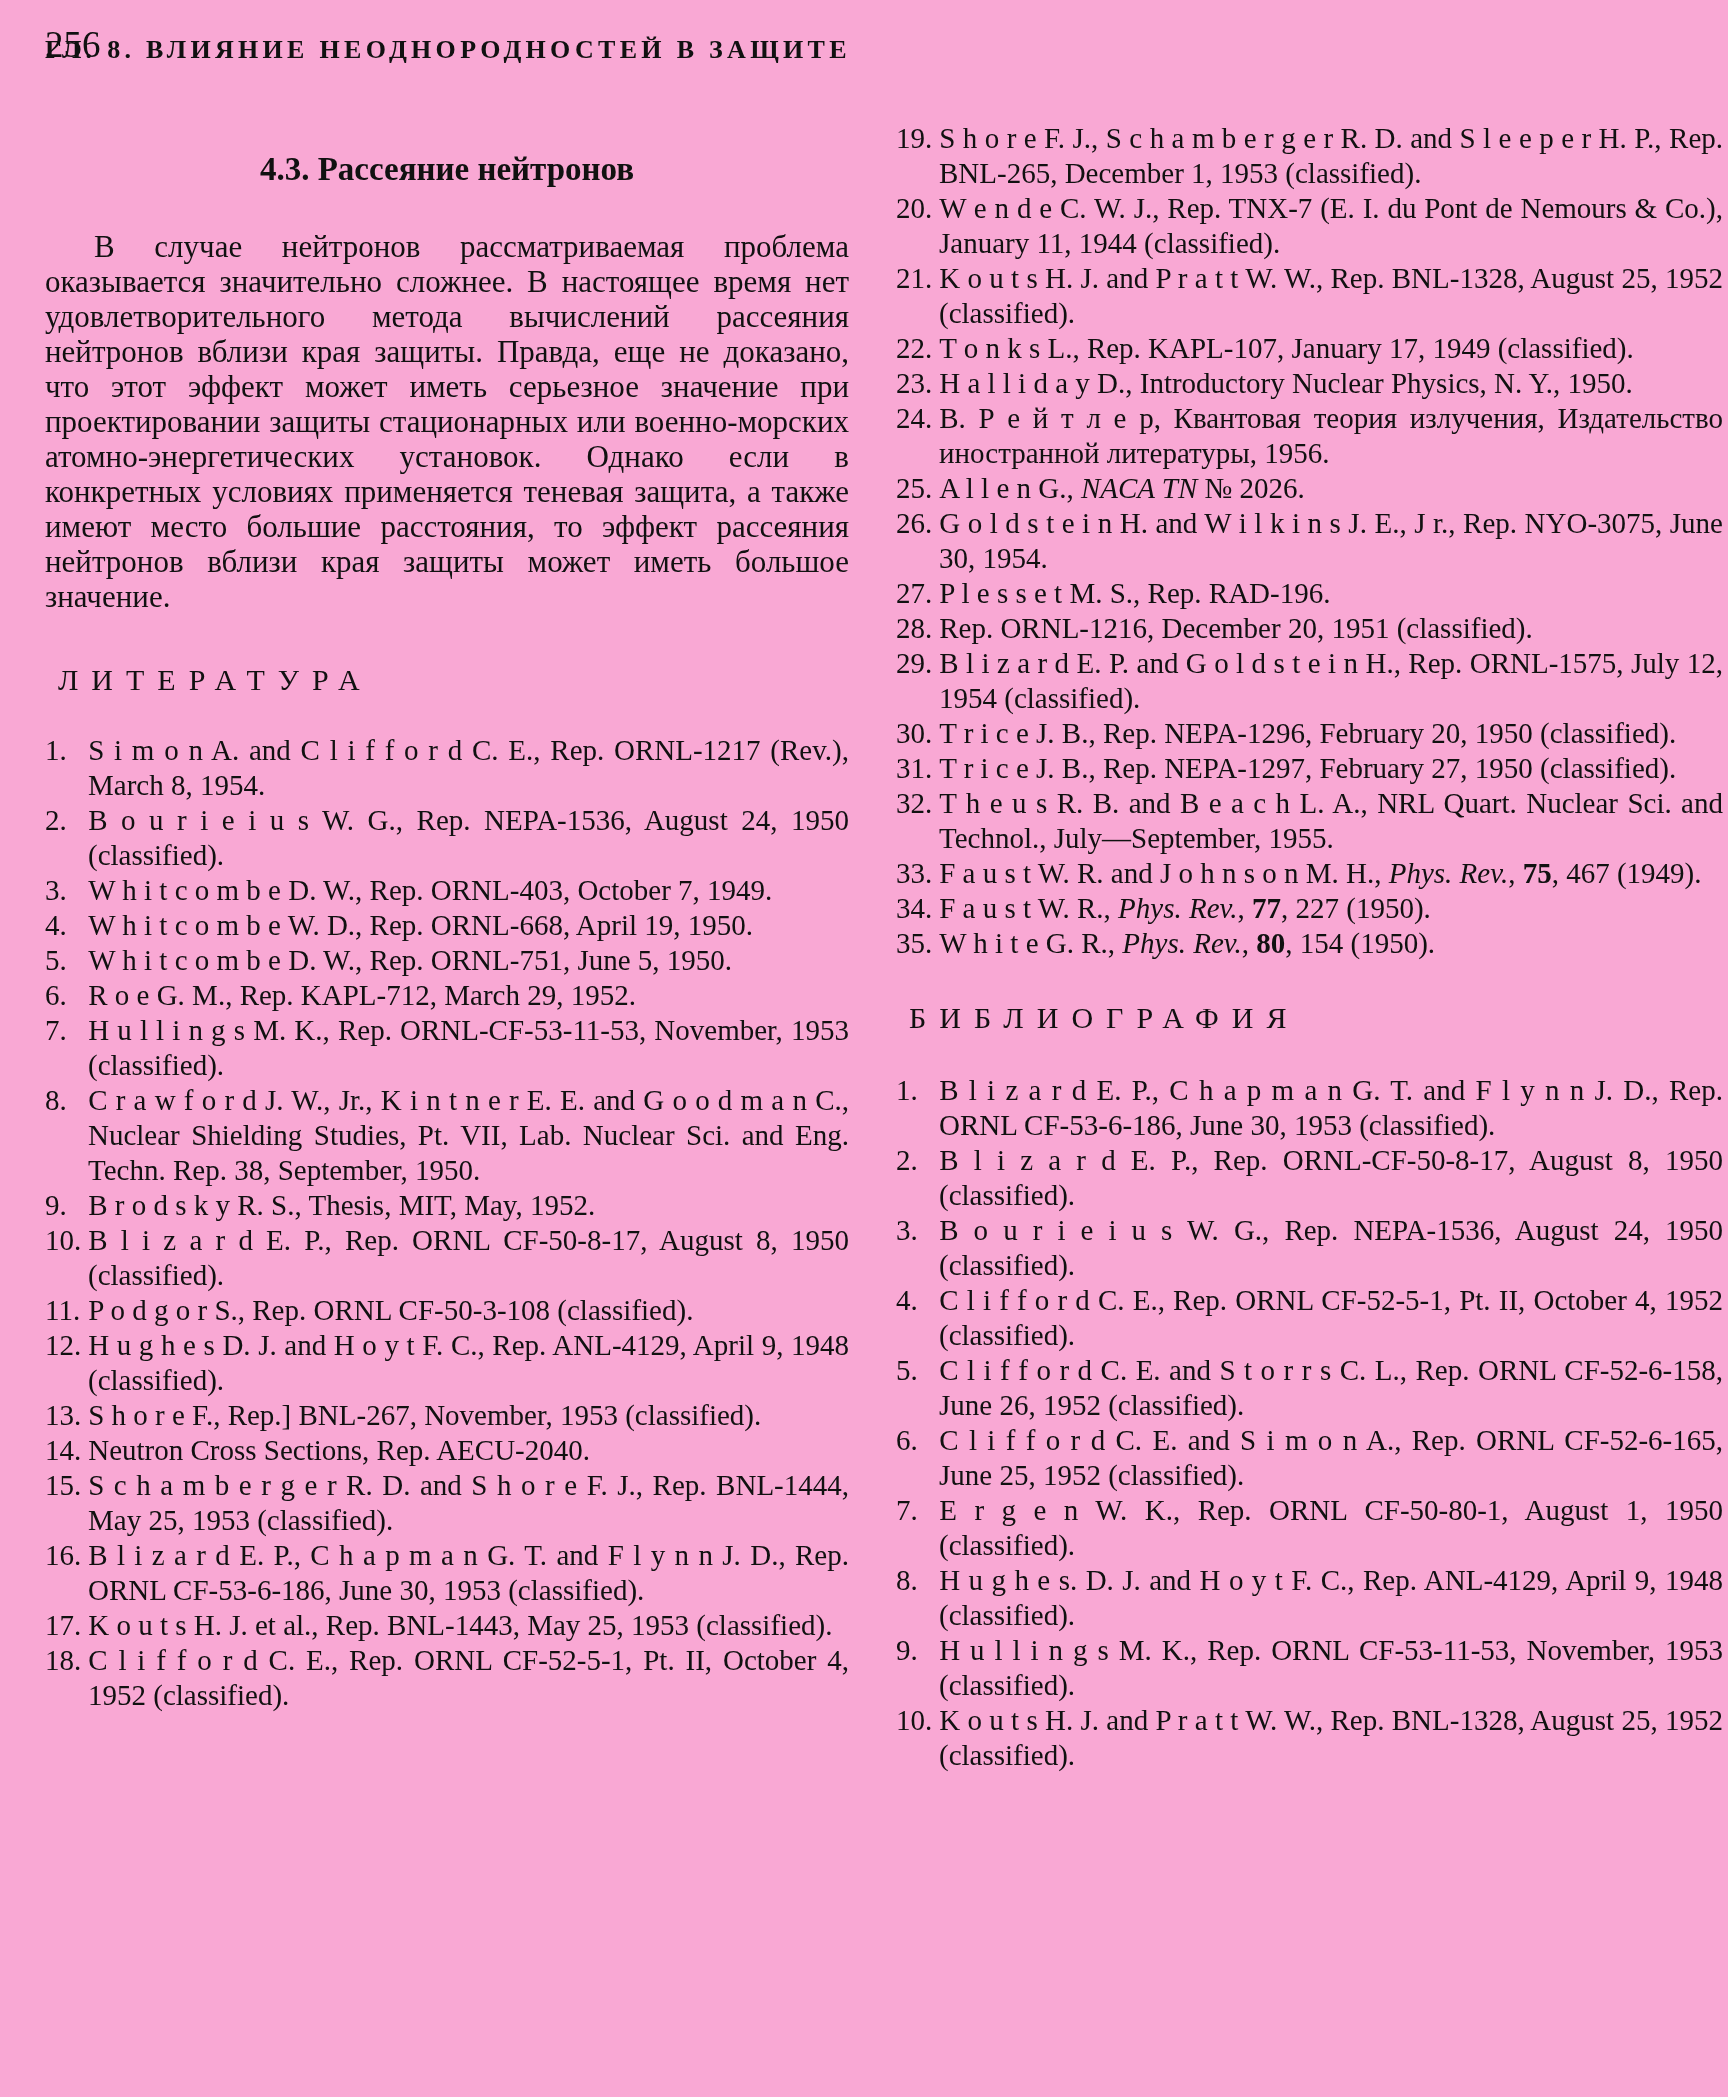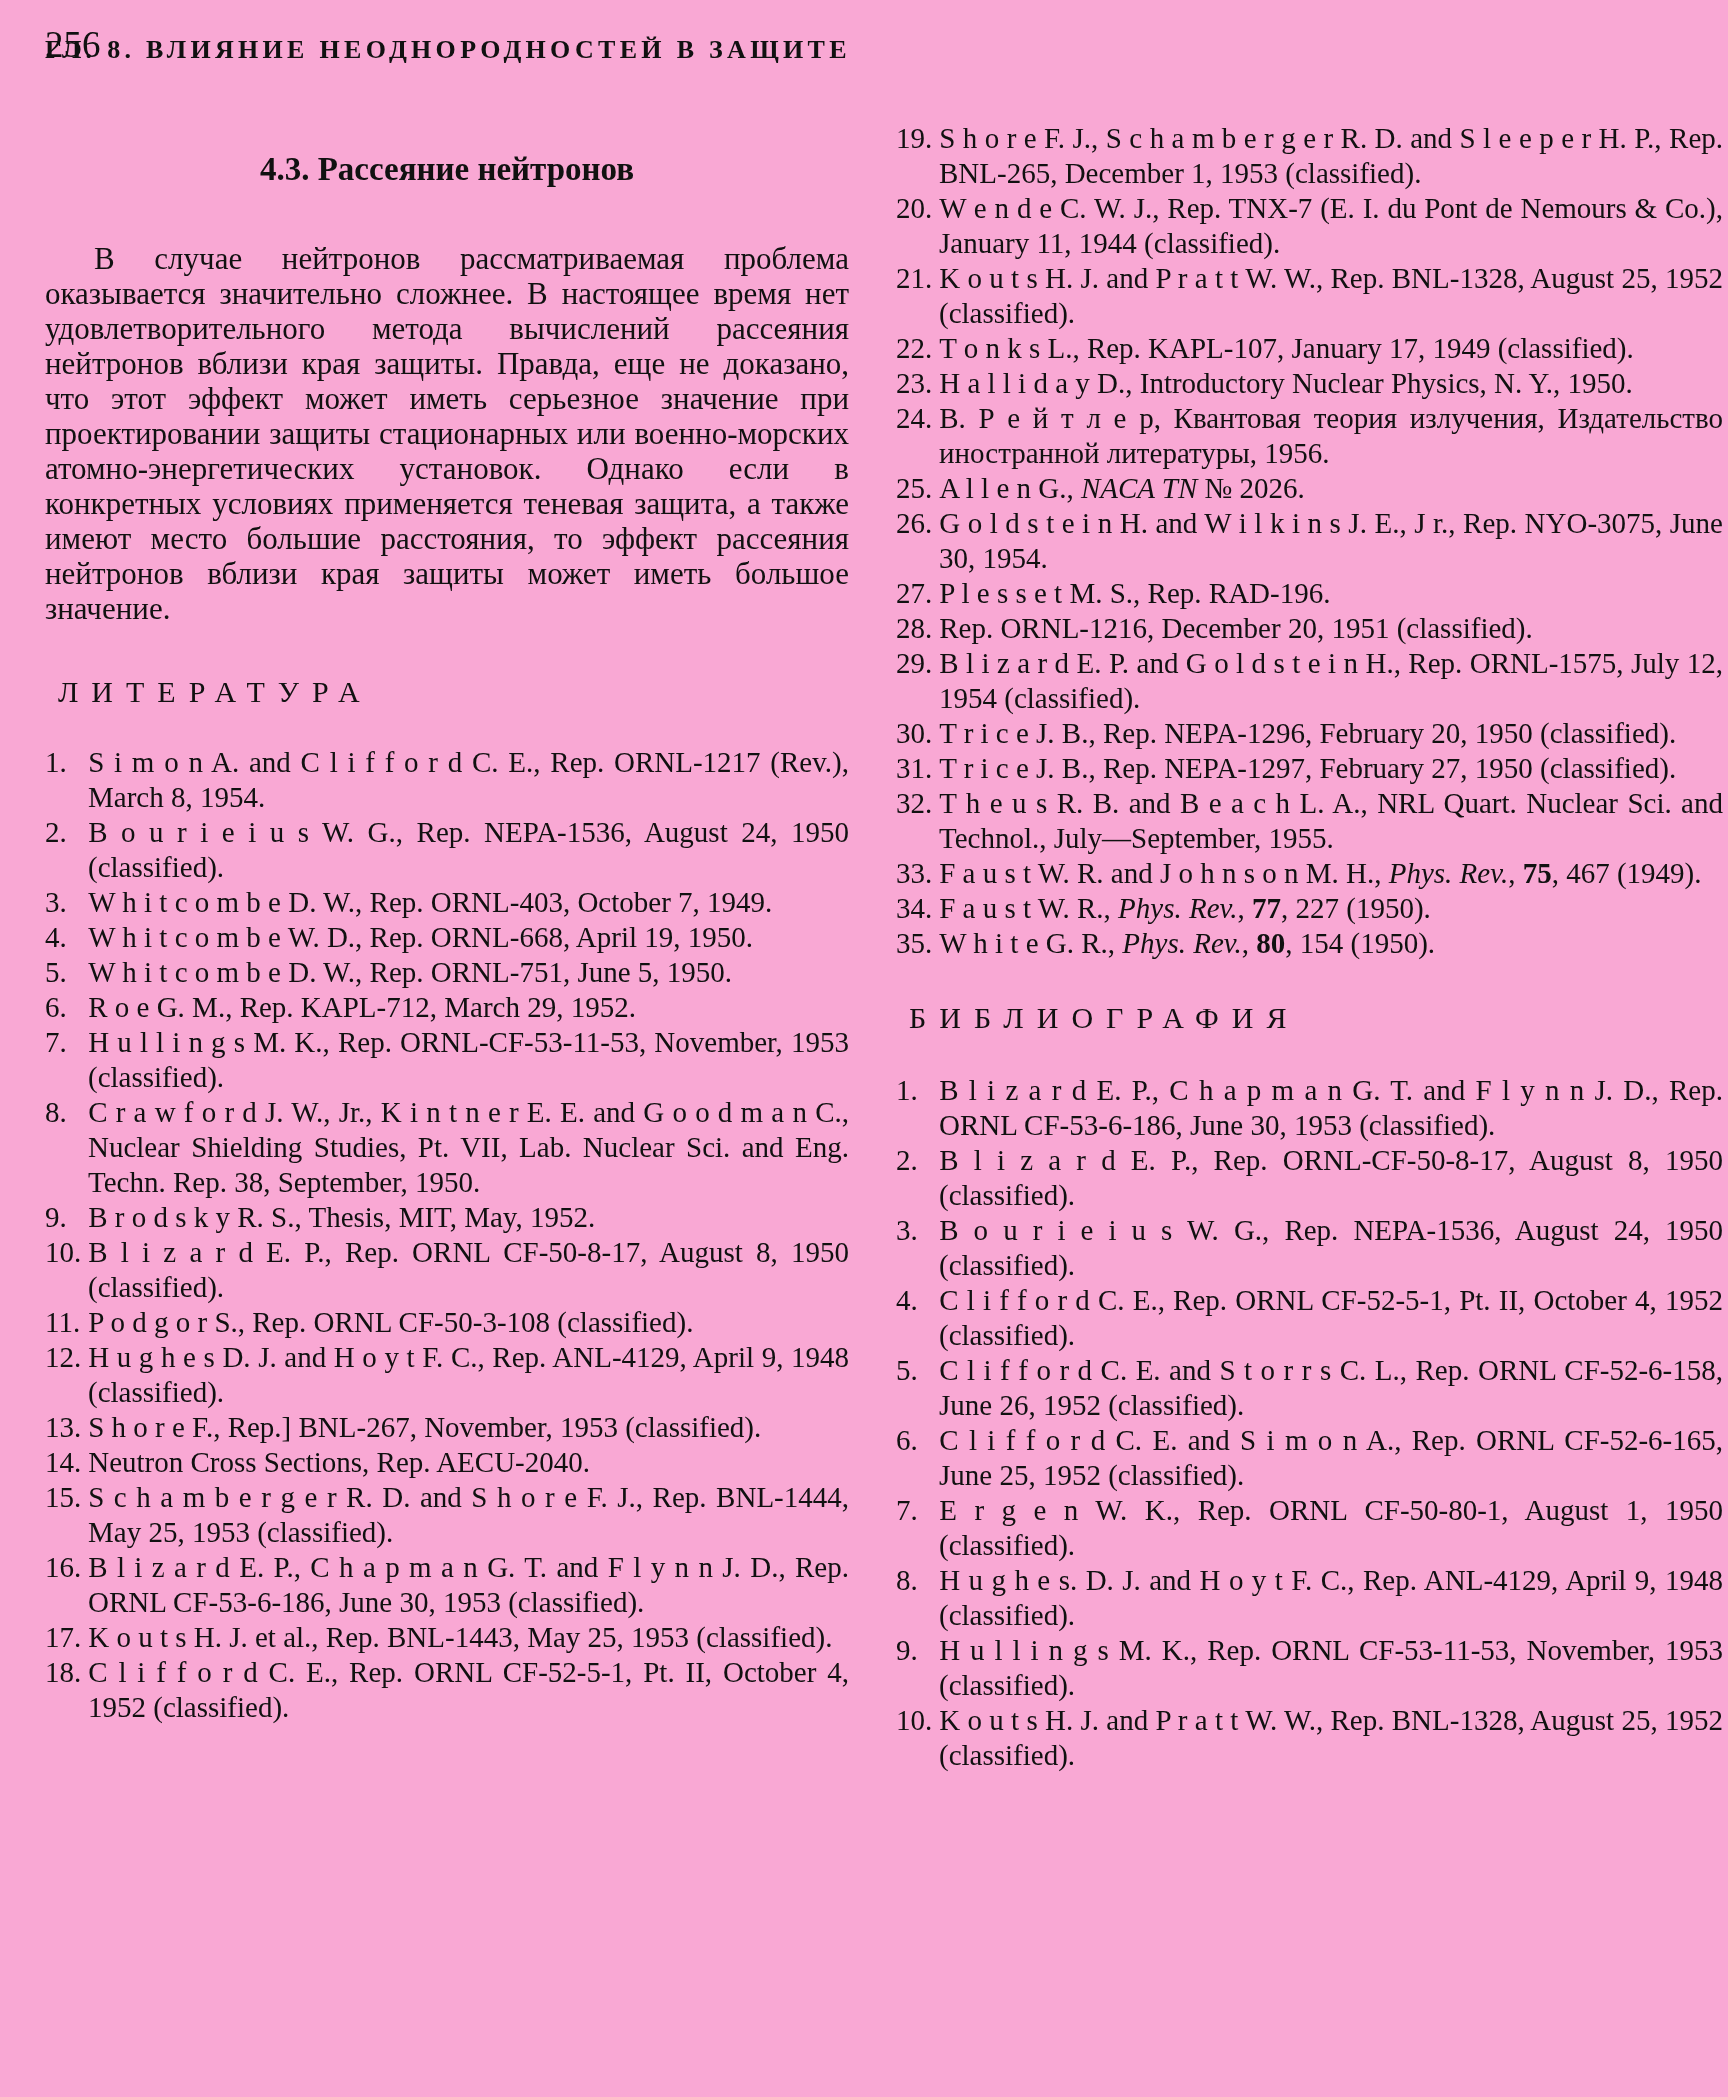--- a/index.html
+++ b/index.html
@@ -43,21 +43,21 @@
   .col-right { left: 896px; width: 827px; }
 
   .section-heading {
     margin: 151px 0 0 0;
     text-align: center;
     font-size: 33px;
     font-weight: bold;
     line-height: 1.1;
   }
   .body-paragraph {
-    margin: 54px 0 0 0;
+    margin: 42px 0 0 0;
     font-size: 31px;
     line-height: 35px;
     text-align: justify;
     text-indent: 49px;
   }
   .list-heading {
     font-size: 30px;
     font-weight: normal;
     letter-spacing: 13px;
     line-height: 1.1;

